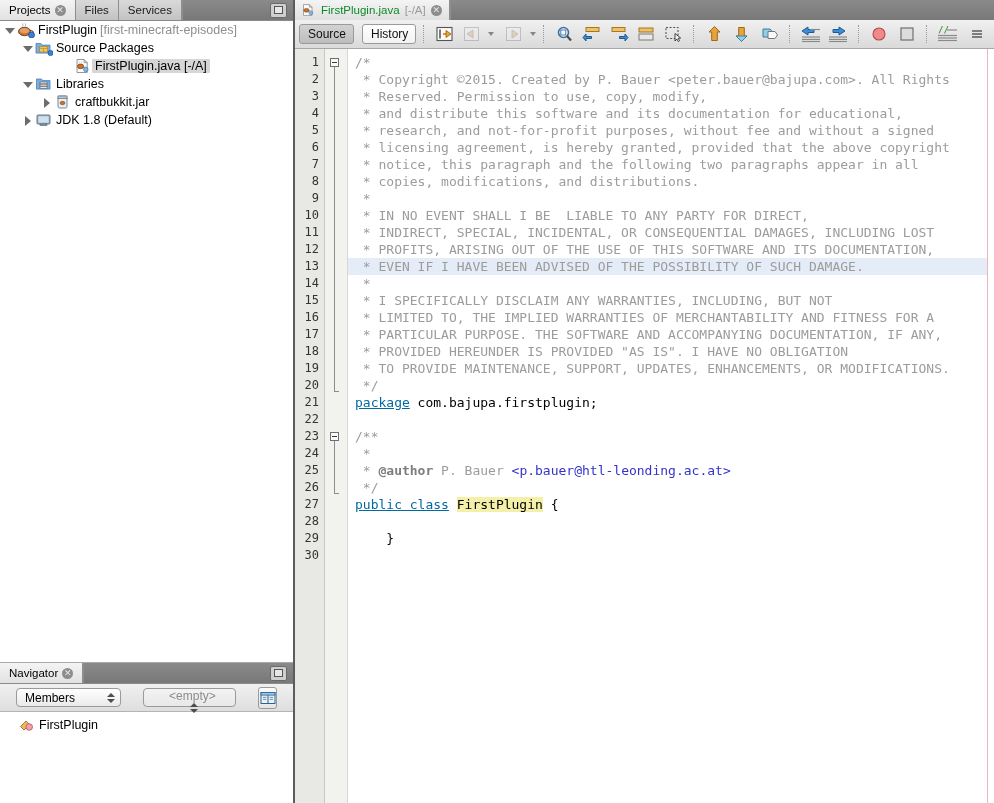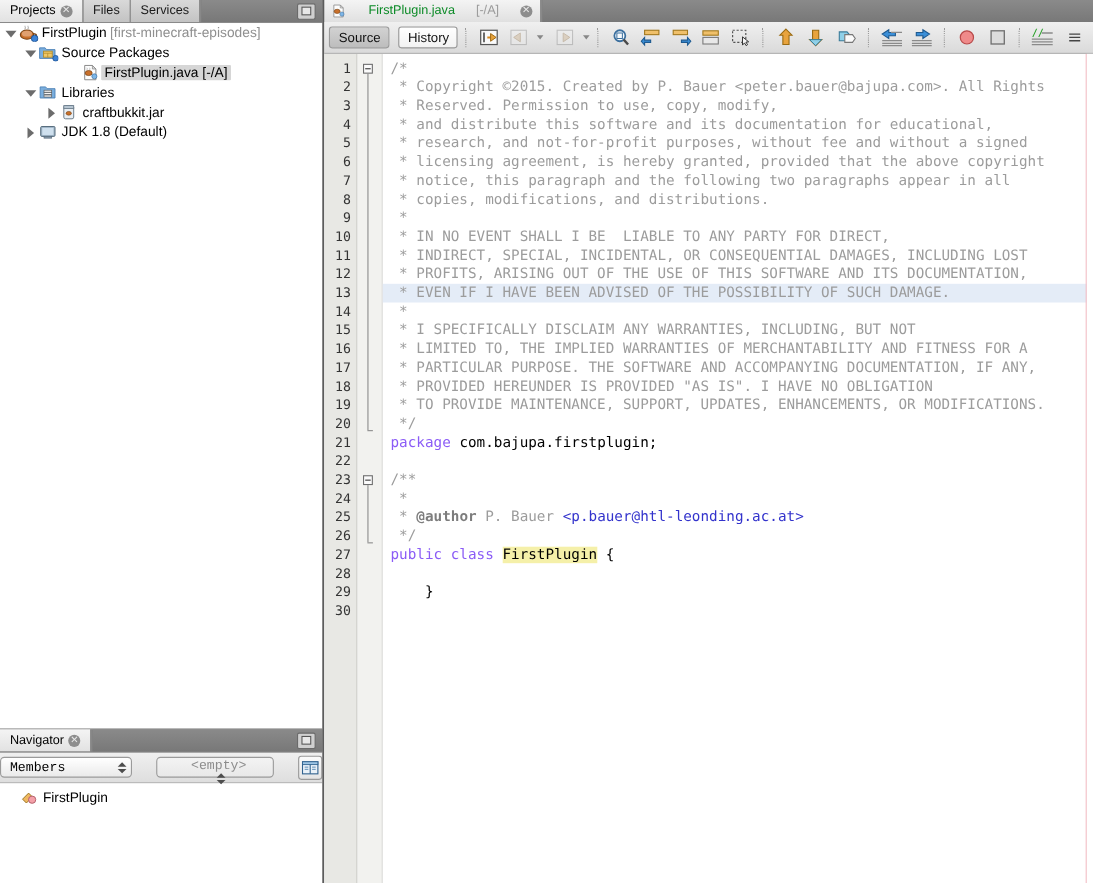--- a/index.html
+++ b/index.html
@@ -146,23 +146,22 @@
     height: 141px;
     background: #ffffff;
     border-top: 1px solid #a9a9a9;
   }
   #nav-toolbar {
     height: 27px;
     background: linear-gradient(to bottom,#f0f0f0,#dedede);
     border-bottom: 1px solid #b4b4b4;
     display: flex;
     align-items: center;
-    padding: 0 0;
+    padding: 0 16px;
     gap: 22px;
-    font-family: Liberation Mono, monospace;
   }
   .combo {
     height: 19px;
     border: 1px solid #9a9a9a;
     border-radius: 4px;
     background: linear-gradient(to bottom,#ffffff,#eaeaea);
     display: flex;
     align-items: center;
     font-size: 12px;
     padding: 0 2px 0 8px;
@@ -217,21 +216,21 @@
   #editor-tabstrip {
     height: 20px;
     background: #6e6e6e;
     display: flex;
     align-items: stretch;
     font-size: 11.5px;
   }
   .etab {
     display: flex;
     align-items: center;
-    gap: 19px;
+    gap: 5px;
     padding: 0 7px 0 6px;
     background: linear-gradient(to bottom, #f4f4f4, #e0e0e0);
     border-right: 1px solid #8e8e8e;
   }
   .etab .fname { color: #0b8a26; }
   .etab .fstate { color: #9b9b9b; }
   #editor-toolbar {
     height: 28px;
     background: linear-gradient(to bottom,#f0f0f0,#dadada);
     border-bottom: 1px solid #a8a8a8;
@@ -303,21 +302,21 @@
     position: relative;
     background: #ffffff;
     font-family: "DejaVu Sans Mono", monospace;
     font-size: 13px;
     white-space: pre;
   }
   .ln { height: 17px; line-height: 17px; }
   .cl { height: 17px; line-height: 17px; padding-left: 7px; position: relative; }
   .cl.cur { background: #e4ecf7; }
   .cmt { color: #9c9c9c; }
-  .kw  { color: #8b5cf6; }
+  .kw  { color: #0369a1; text-decoration: underline; }
   .lnk { color: #3333cc; }
   .au  { color: #7d7d7d; font-weight: bold; }
   .hl  { background: #f5f0a9; }
   .plain { color: #000; }
 
   
   .foldbox {
     position: absolute;
     width: 9px; height: 9px;
     border: 1px solid #6e6e6e;

